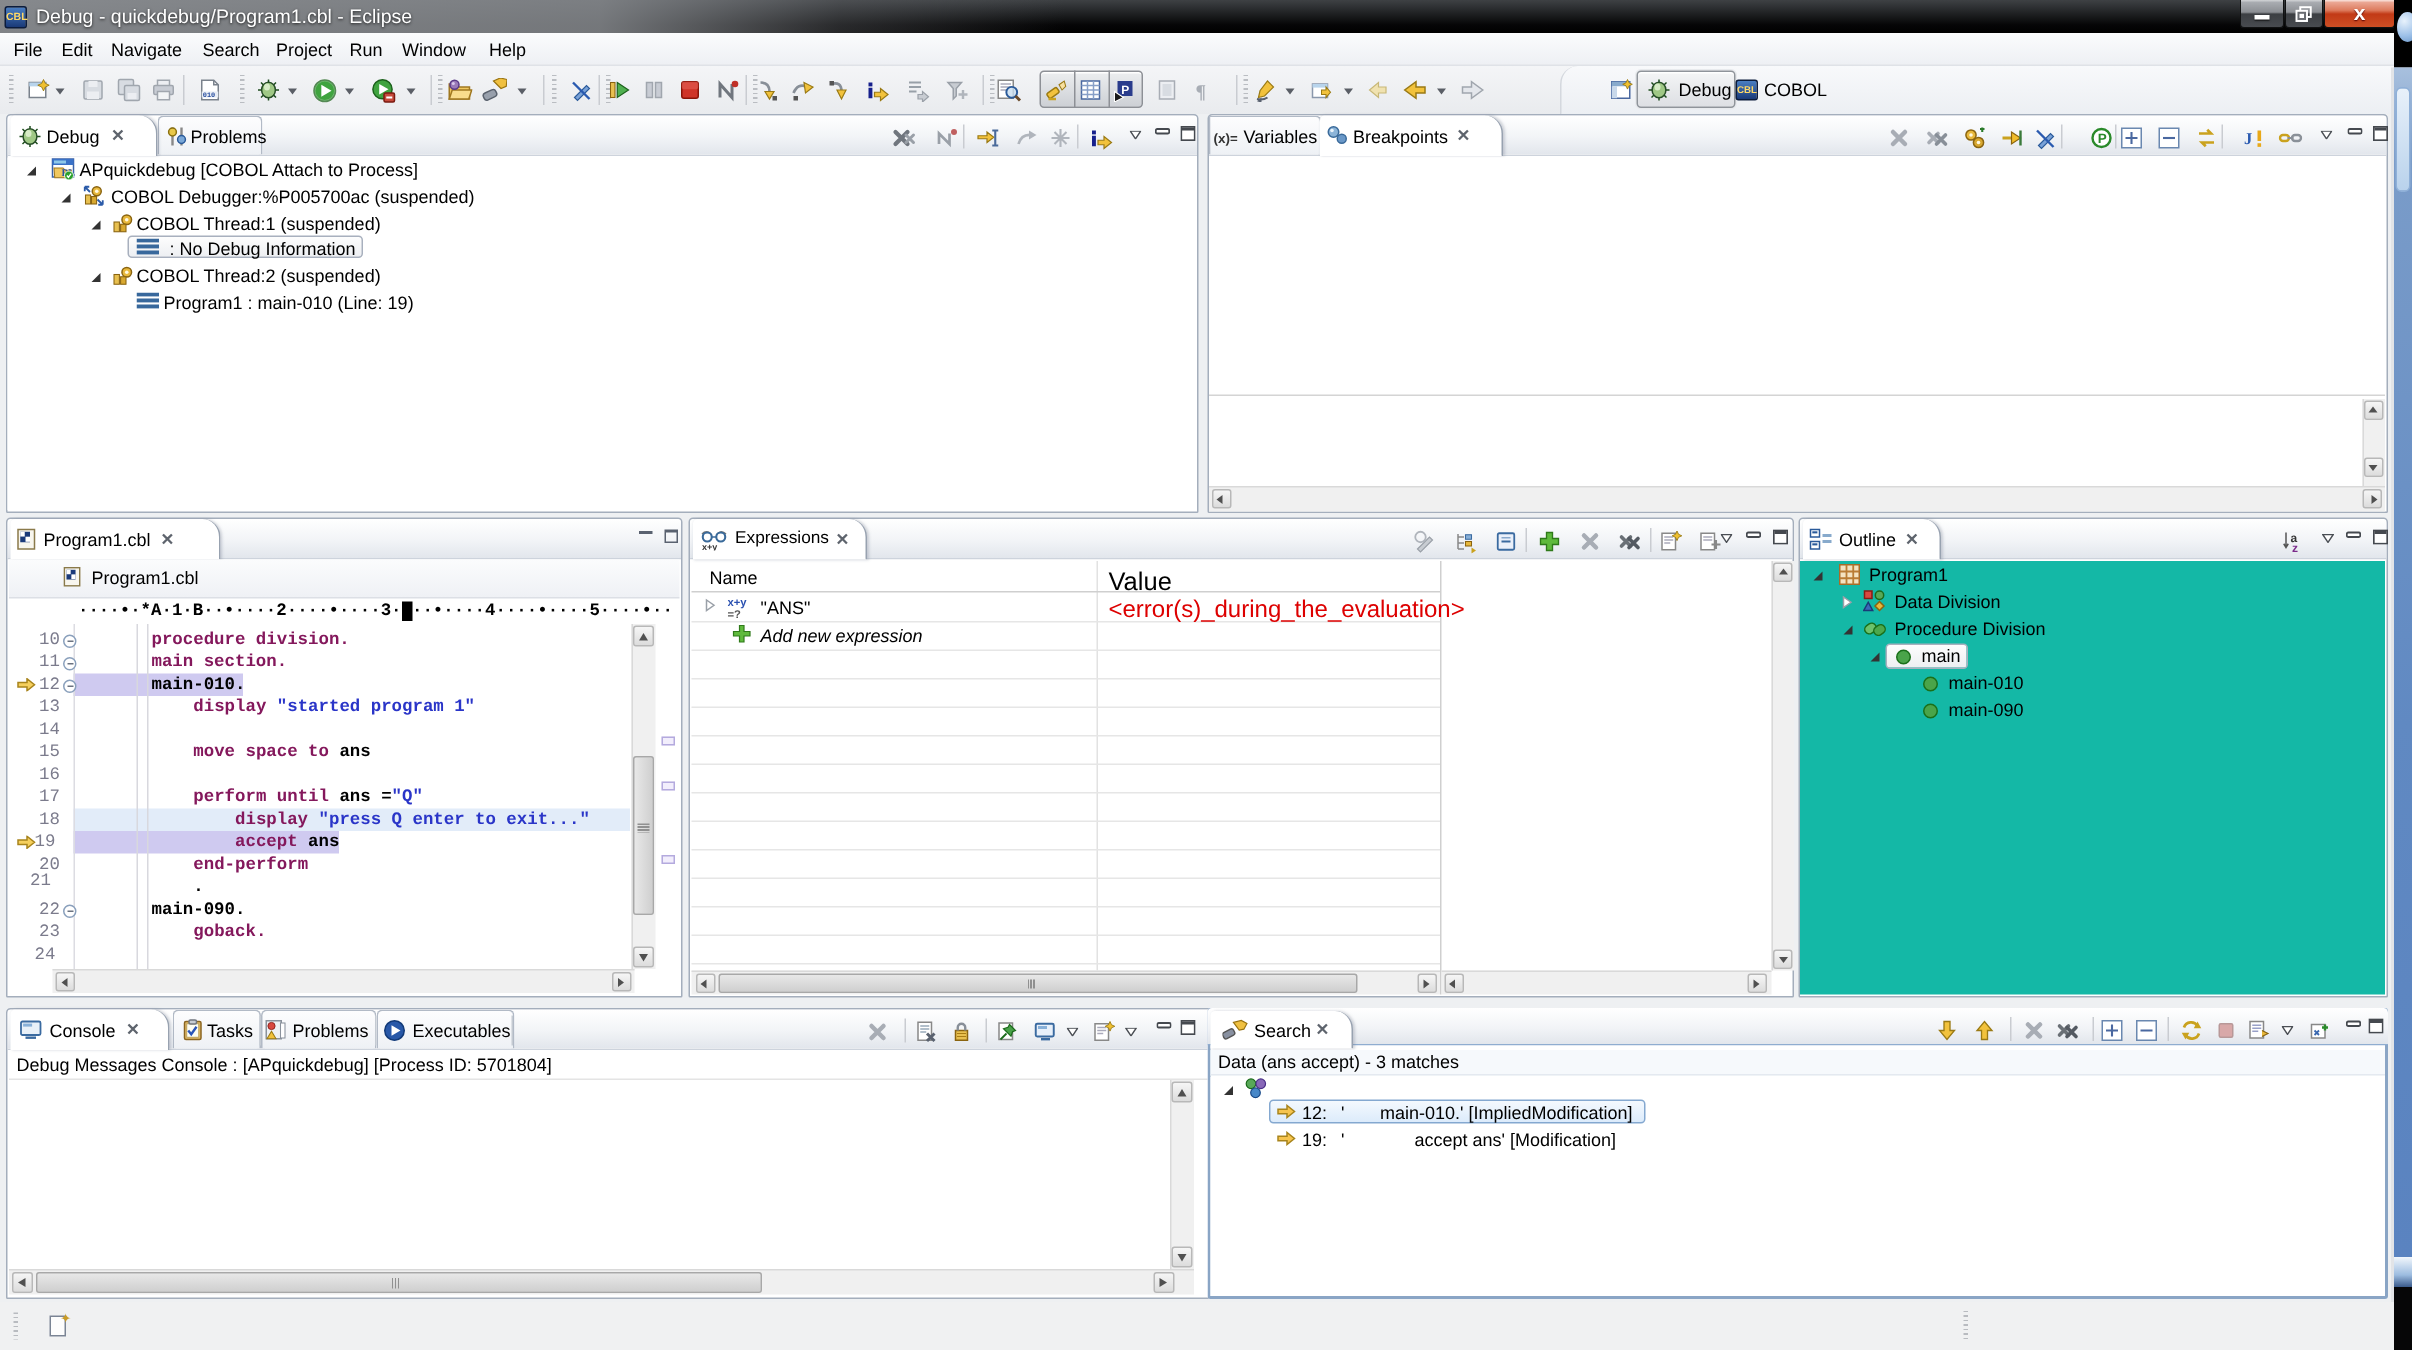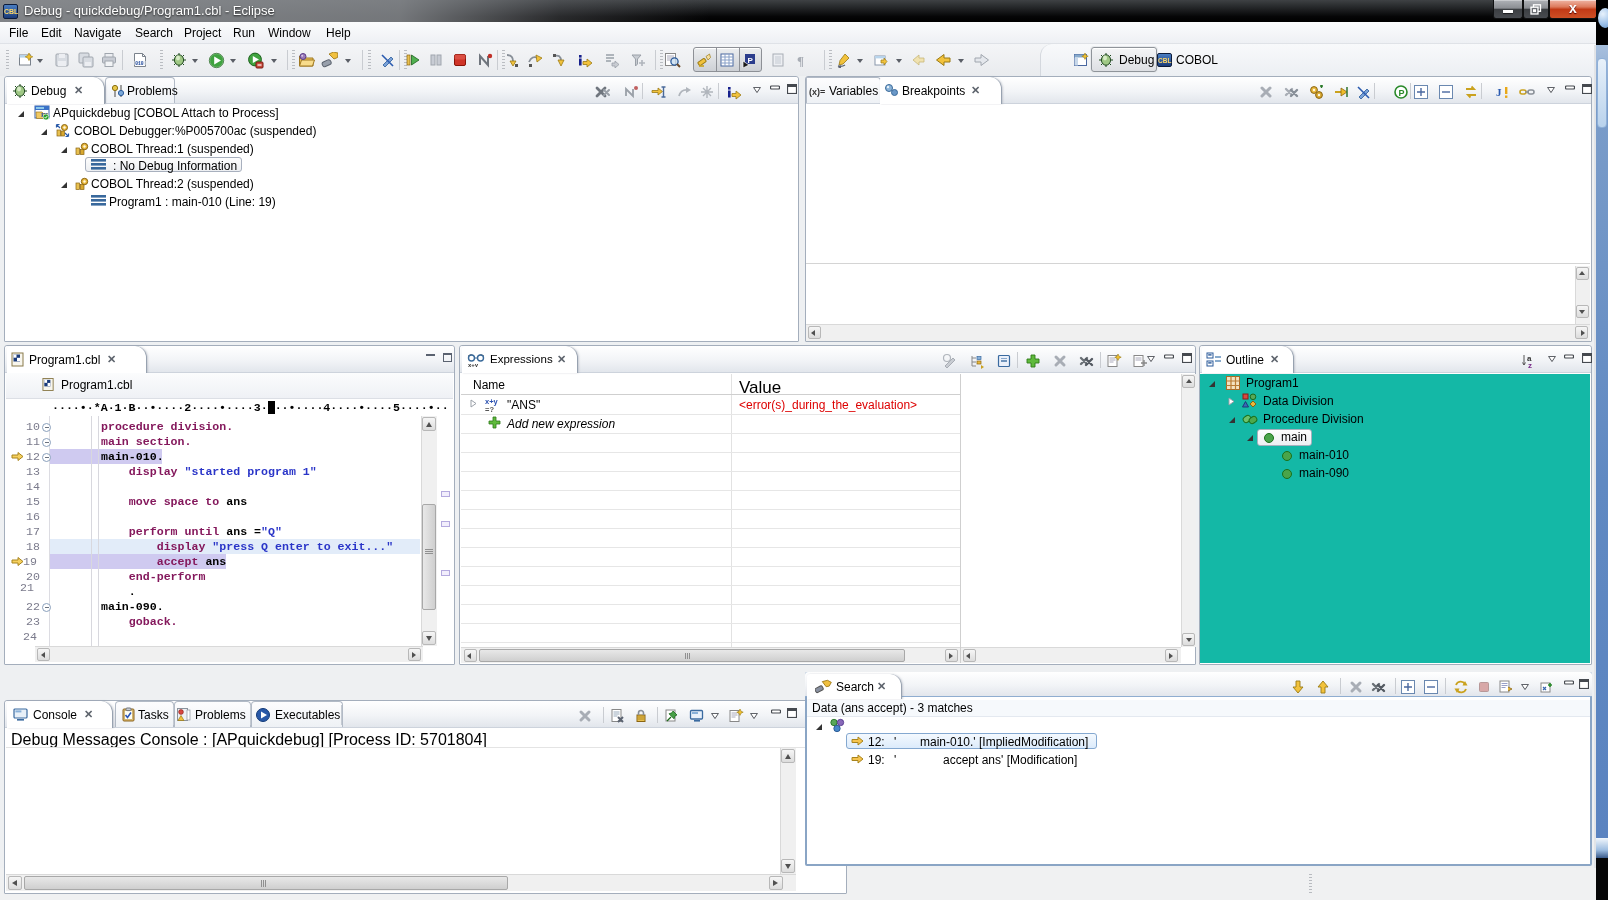--- a/index.html
+++ b/index.html
@@ -797,21 +797,21 @@
     </div>
   <div style="position:absolute;left:500px;top:28px;width:1px;height:289px;background:#cfcfcf"></div>
   <svg class="texp" style="left:10px;top:53px;width:8px;height:9px" viewBox="0 0 8 9">
       <polygon points="1,1 6,4.5 1,8" fill="#fff" stroke="#9aa0a8"></polygon>
     </svg>
   <svg class="vicon" style="left:25px;top:51px" viewBox="0 0 16 16">
       <text x="0" y="7" font-size="7.5" font-weight="bold" fill="#2a50b0" font-family="Liberation Sans">x+y</text>
       <text x="0" y="15" font-size="7.5" font-weight="bold" fill="#555" font-family="Liberation Sans">=?</text>
     </svg>
   <div style="position:absolute;left:47px;top:52px;font-size:12px">"ANS"</div>
-  <div style="position:absolute;left:279px;top:52px;font-size:12px;color:#dd0000">&lt;error(s)_during_the_evaluation&gt;</div>
+  <div style="position:absolute;left:279px;top:52px;font-size:16px;color:#dd0000">&lt;error(s)_during_the_evaluation&gt;</div>
   <svg class="vicon" style="left:28px;top:70px;width:13px;height:13px" viewBox="0 0 13 13">
       <path d="M5 1 h3 v4 h4 v3 h-4 v4 h-3 v-4 h-4 v-3 h4 z" fill="#5fba3c" stroke="#2f7a1a" stroke-width=".8"></path>
     </svg>
   <div style="position:absolute;left:47px;top:71px;font-size:12px;font-style:italic">Add new expression</div>
 
   <div class="sbv" style="position:absolute;left:721px;top:28px;width:15px;height:273px"></div>
   <div class="sbtn" style="left:722px;top:29px;width:13px;height:13px"></div>
   <div class="sarr" style="left:726px;top:33px;border-left:3px solid transparent;border-right:3px solid transparent;border-bottom:4px solid #505050"></div>
   <div class="sbtn" style="left:722px;top:287px;width:13px;height:13px"></div>
   <div class="sarr" style="left:726px;top:292px;border-left:3px solid transparent;border-right:3px solid transparent;border-top:4px solid #505050"></div>
@@ -888,21 +888,21 @@
       </svg>
     <div style="position:absolute;left:57px;top:55px;width:55px;height:17px;border:1px solid #a8b0be;border-radius:3px;background:linear-gradient(180deg,#fdfdfd,#edeff2)"></div>
     <div style="position:absolute;left:64px;top:59px;width:10px;height:10px;border-radius:50%;background:#4aa44a;border:1px solid #1a701a"></div>
     <div class="trow" style="left:81px;top:56px">main</div>
     <div style="position:absolute;left:82px;top:77px;width:10px;height:10px;border-radius:50%;background:#4aa44a;border:1px solid #1a701a"></div>
     <div class="trow" style="left:99px;top:74px">main-010</div>
     <div style="position:absolute;left:82px;top:95px;width:10px;height:10px;border-radius:50%;background:#4aa44a;border:1px solid #1a701a"></div>
     <div class="trow" style="left:99px;top:92px">main-090</div>
   </div>
 </div>
-<div class="abs part" id="consolePanel" style="left:4px;top:700px;width:843px;height:194px">
+<div class="abs part" id="consolePanel" style="left:4px;top:672px;width:843px;height:194px">
   <div class="tabbar"></div>
   <div class="itab" style="left:110px;width:59px"></div>
     <div class="itab" style="left:169px;width:77px"></div>
     <div class="itab" style="left:246px;width:92px"></div>
   <div class="tab-act" style="left:2px;width:106px"></div>
   <svg class="vicon" style="left:8px;top:6px" viewBox="0 0 16 16">
       <rect x="1" y="2" width="13" height="9" rx="1" fill="#e8f0f8" stroke="#3a6aa0" stroke-width="1.2"></rect>
       <rect x="2.4" y="3.4" width="6" height="2" fill="#88b0d8"></rect>
       <rect x="4" y="12" width="7" height="1.6" fill="#3a6aa0"></rect>
     </svg>
@@ -957,21 +957,21 @@
       <svg style="position:absolute;left:745px;top:12px;width:8px;height:6px">
         <use href="#i-dd"></use>
       </svg>
       <svg style="position:absolute;left:766px;top:8px;width:10px;height:9px">
         <use href="#i-min"></use>
       </svg>
       <svg style="position:absolute;left:782px;top:7px;width:10px;height:10px">
         <use href="#i-max"></use>
       </svg>
     </div>
-  <div style="position:absolute;left:6px;top:30px;font-size:16px;white-space:nowrap">Debug Messages Console : [APquickdebug] [Process ID: 5701804]</div>
+  <div style="position:absolute;left:6px;top:30px;font-size:12px;white-space:nowrap">Debug Messages Console : [APquickdebug] [Process ID: 5701804]</div>
   <div style="position:absolute;left:1px;top:46px;right:1px;height:1px;background:#e4e4e4"></div>
 
   <div class="sbv" style="position:absolute;left:775px;top:47px;width:16px;height:126px"></div>
   <div class="sbtn" style="left:776px;top:48px;width:14px;height:14px"></div>
   <div class="sarr" style="left:780px;top:53px;border-left:3.5px solid transparent;border-right:3.5px solid transparent;border-bottom:5px solid #505050"></div>
   <div class="sbtn" style="left:776px;top:158px;width:14px;height:14px"></div>
   <div class="sarr" style="left:780px;top:163px;border-left:3.5px solid transparent;border-right:3.5px solid transparent;border-top:5px solid #505050"></div>
 
   <div class="sbh" style="position:absolute;left:1px;top:173px;width:790px;height:17px"></div>
   <div class="sbtn" style="left:3px;top:175px;width:14px;height:14px"></div>

